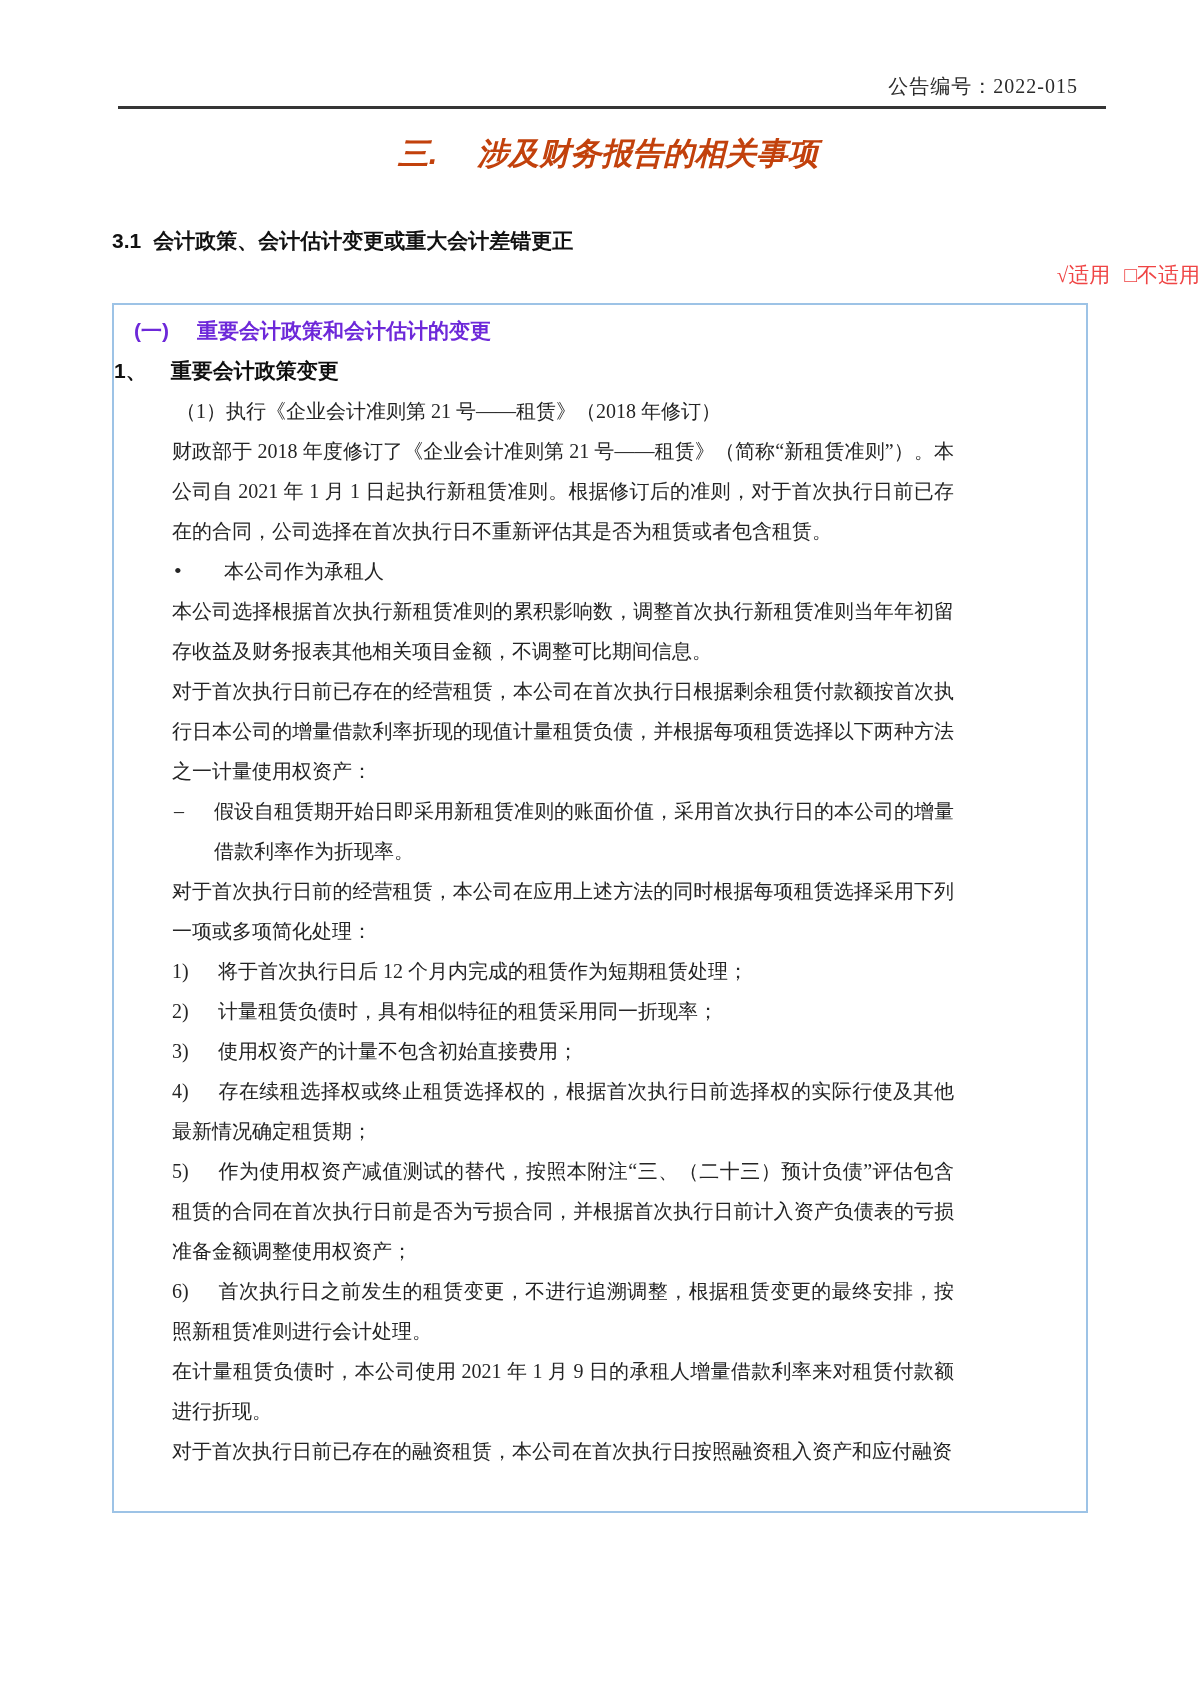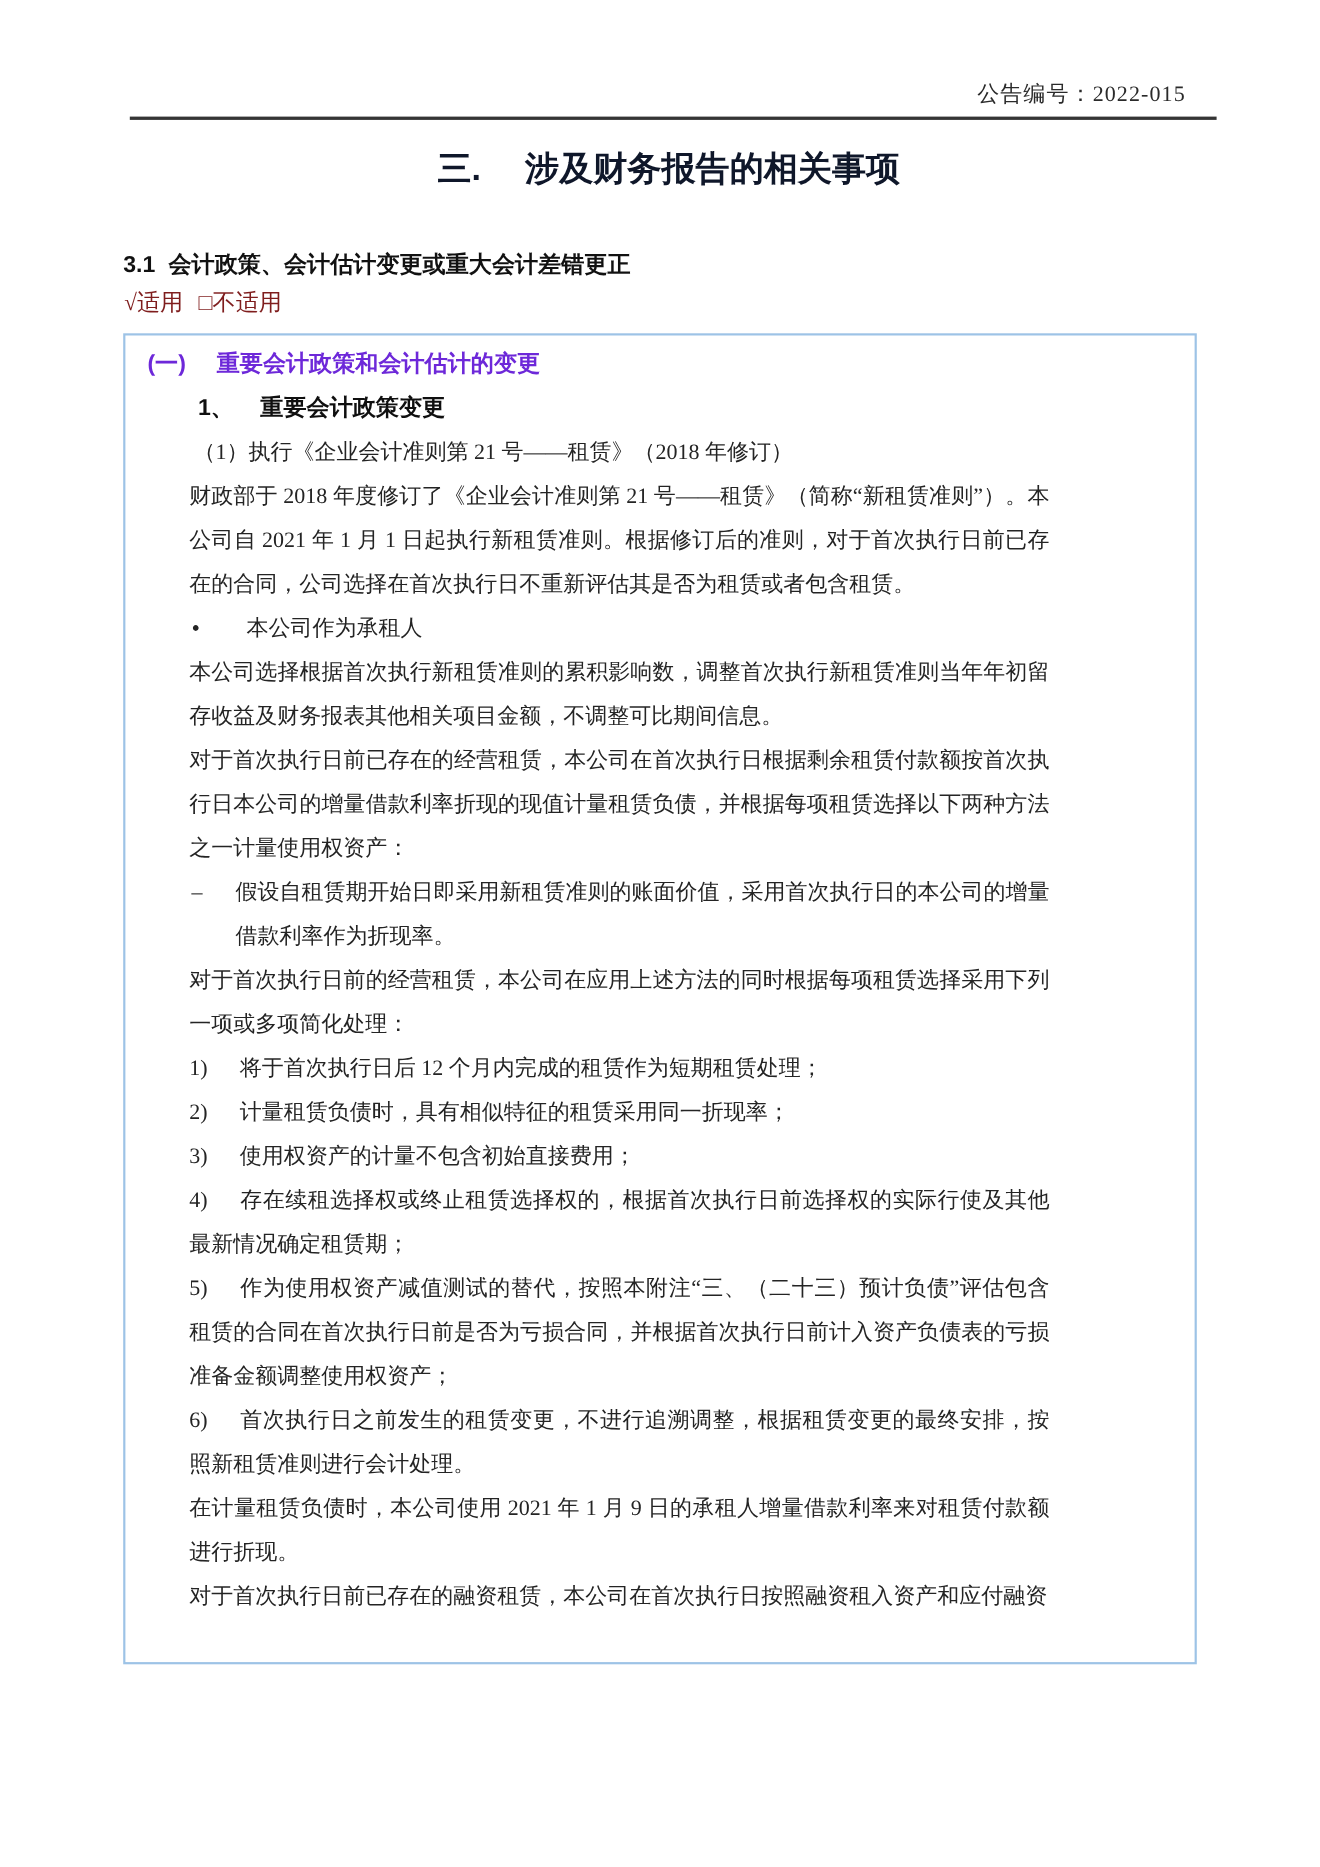--- a/index.html
+++ b/index.html
@@ -27,38 +27,40 @@
     height: 0;
     border-top: 3px solid #353535;
   }
   .doc-title {
     margin-top: 26px;
     text-align: center;
     font-family: "Liberation Sans", sans-serif;
     font-weight: 700;
     font-size: 31px;
     line-height: 38px;
-    color: #0f172a;
+    color: #c2410c;
     padding-left: 16px;
+    font-style: italic;
   }
   .doc-title .t-num { margin-right: 40px; }
   .sec-heading {
     margin: 54px 0 0 112px;
     font-family: "Liberation Sans", sans-serif;
     font-weight: 700;
     font-size: 21px;
     line-height: 28px;
     color: #111;
   }
   .sec-heading .sec-num { margin-right: 12px; }
   .applicability {
     margin: 6px 0 0 113px;
     font-size: 21px;
     line-height: 28px;
-    color: #7f1d1d;
+    color: #ef4444;
+    text-align: right;
   }
   .applicability .opt-yes { margin-right: 14px; }
   .content-box {
     box-sizing: border-box;
     margin: 14px 0 0 112px;
     width: 976px;
     min-height: 1210px;
     border: 2px solid #9dc3e6;
     background: #ffffff;
     padding: 6px 0 30px 0;
@@ -66,21 +68,20 @@
   .box-h1 {
     padding-left: 20px;
     font-family: "Liberation Sans", sans-serif;
     font-weight: 700;
     font-size: 21px;
     line-height: 40px;
     color: #6d28d9;
   }
   .box-h1 .mk1 { margin-right: 28px; }
   .box-h2 {
-    padding-left: 66px;
     font-family: "Liberation Sans", sans-serif;
     font-weight: 700;
     font-size: 21px;
     line-height: 40px;
     color: #0f0f0f;
   }
   .box-h2 .mk2 { margin-right: 24px; }
   .body-col {
     margin-left: 58px;
     width: 782px;

